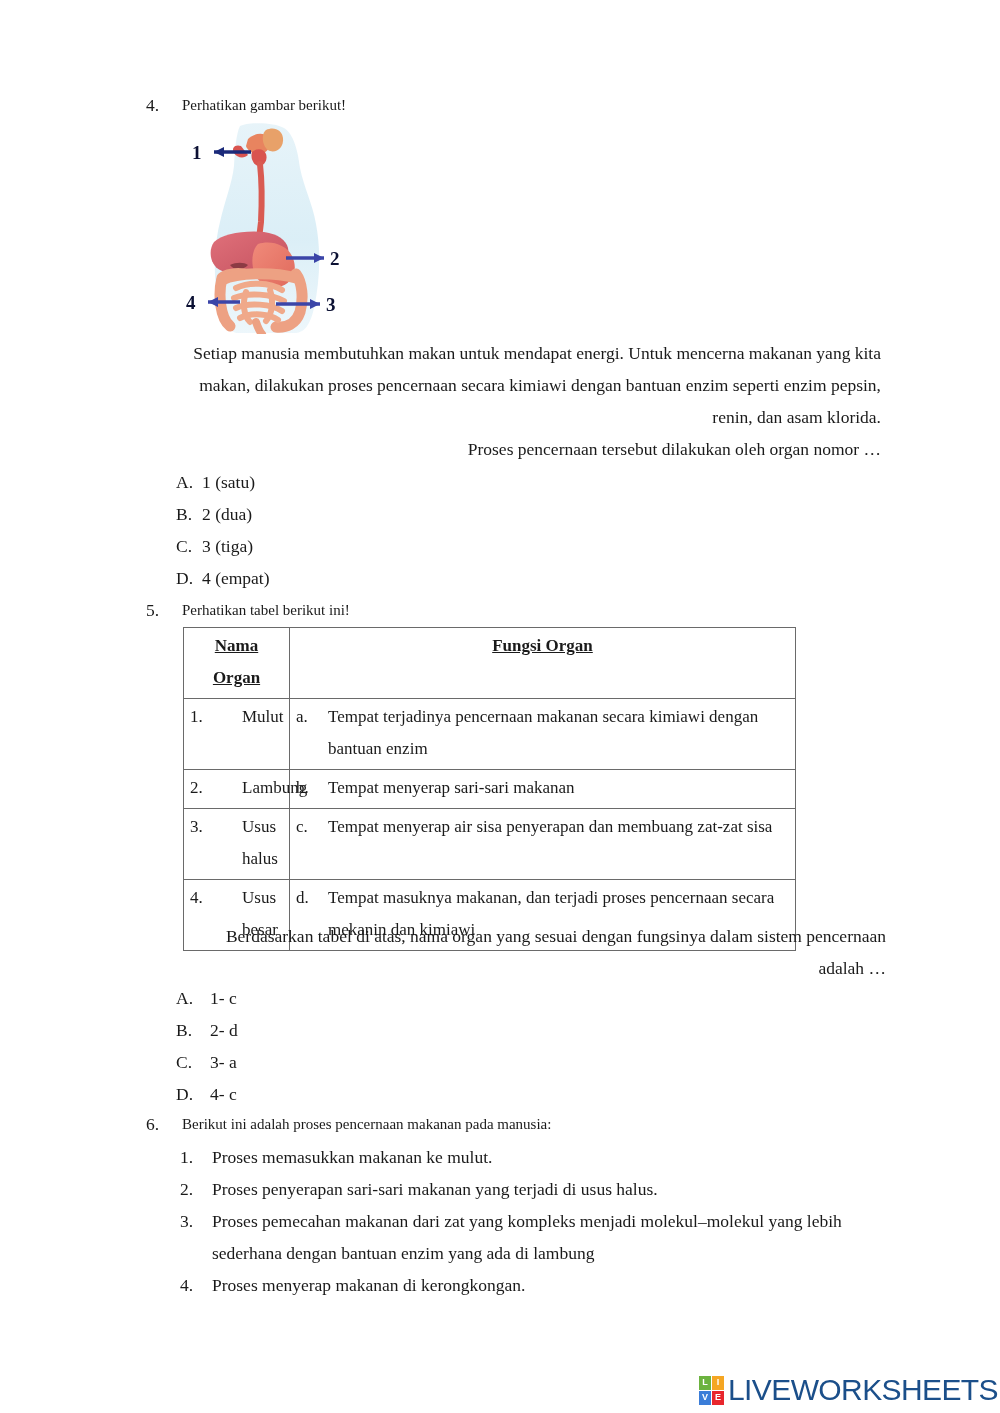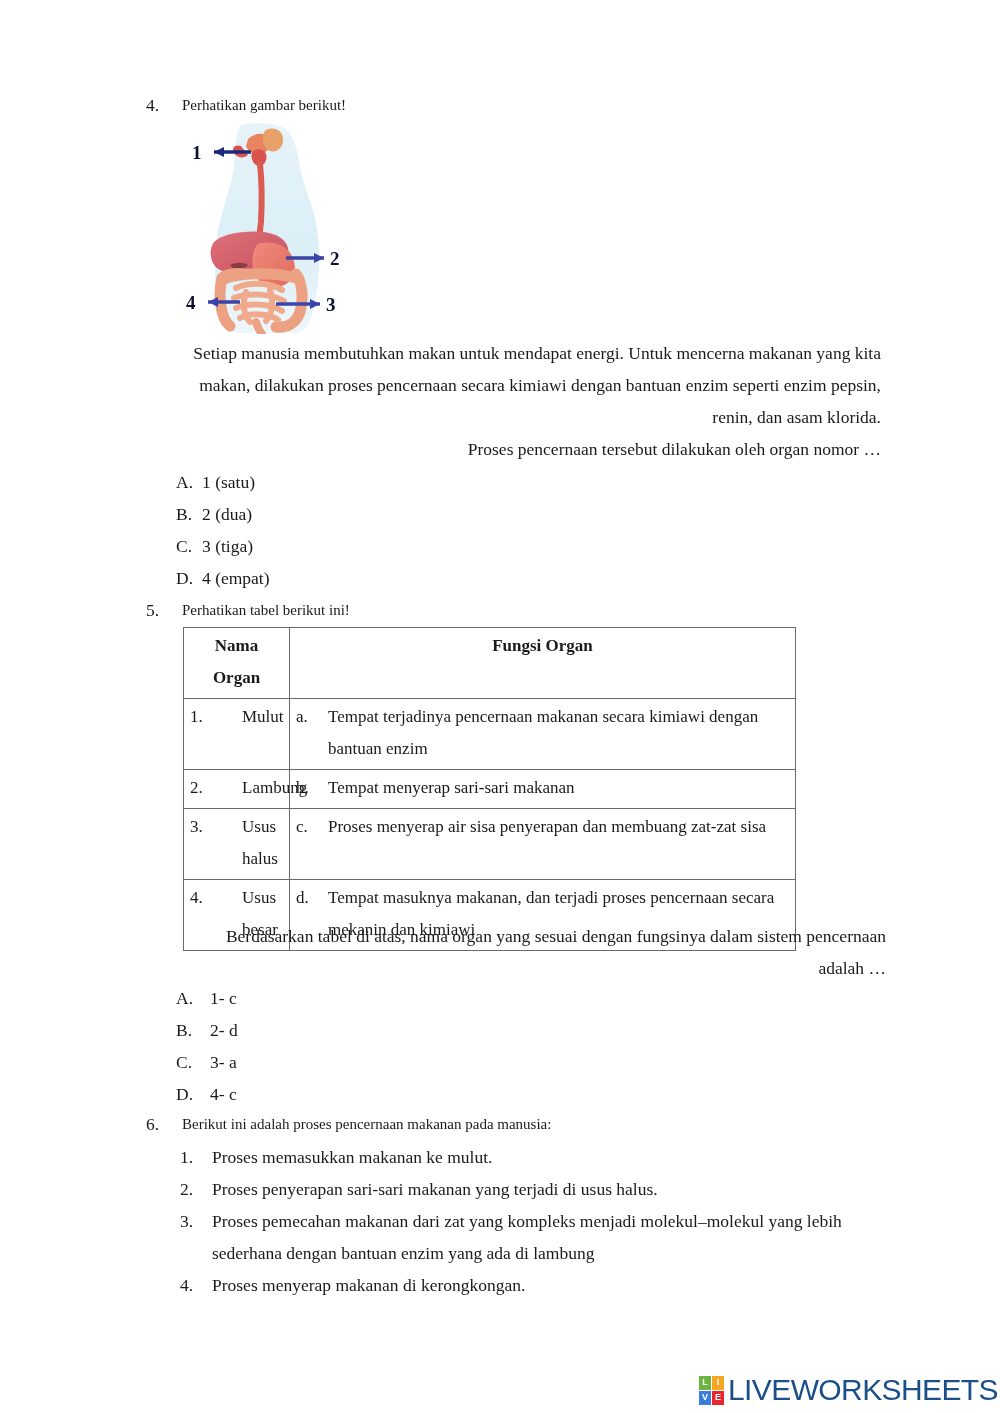--- a/index.html
+++ b/index.html
@@ -99,20 +99,21 @@
     font-size: 17px;
     line-height: 32px;
     padding: 2px 6px 4px 6px;
   }
   .col-name { width: 106px; }
   .col-fn   { width: 506px; }
 
   th.hdr {
     font-weight: bold;
     font-size: 17.5px;
+    text-decoration: underline;
   }
   th.hdr .hdr-two {
     display: block;
   }
 
   .cellnum {
     display: flex;
   }
   .cellnum .idx {
     width: 24px;
@@ -353,21 +354,21 @@
         <tr>
           <td>
             <div class="cellnum">
               <span class="idx">3.</span>
               <span class="body">Usus halus</span>
             </div>
           </td>
           <td>
             <div class="fn-cell">
               <span class="letter">c.</span>
-              <span class="txt">Proses menyerap air sisa penyerapan dan membuang zat-zat sisa</span>
+              <span class="txt">Tempat menyerap air sisa penyerapan dan membuang zat-zat sisa</span>
             </div>
           </td>
         </tr>
         <tr>
           <td>
             <div class="cellnum">
               <span class="idx">4.</span>
               <span class="body">Usus besar</span>
             </div>
           </td>

